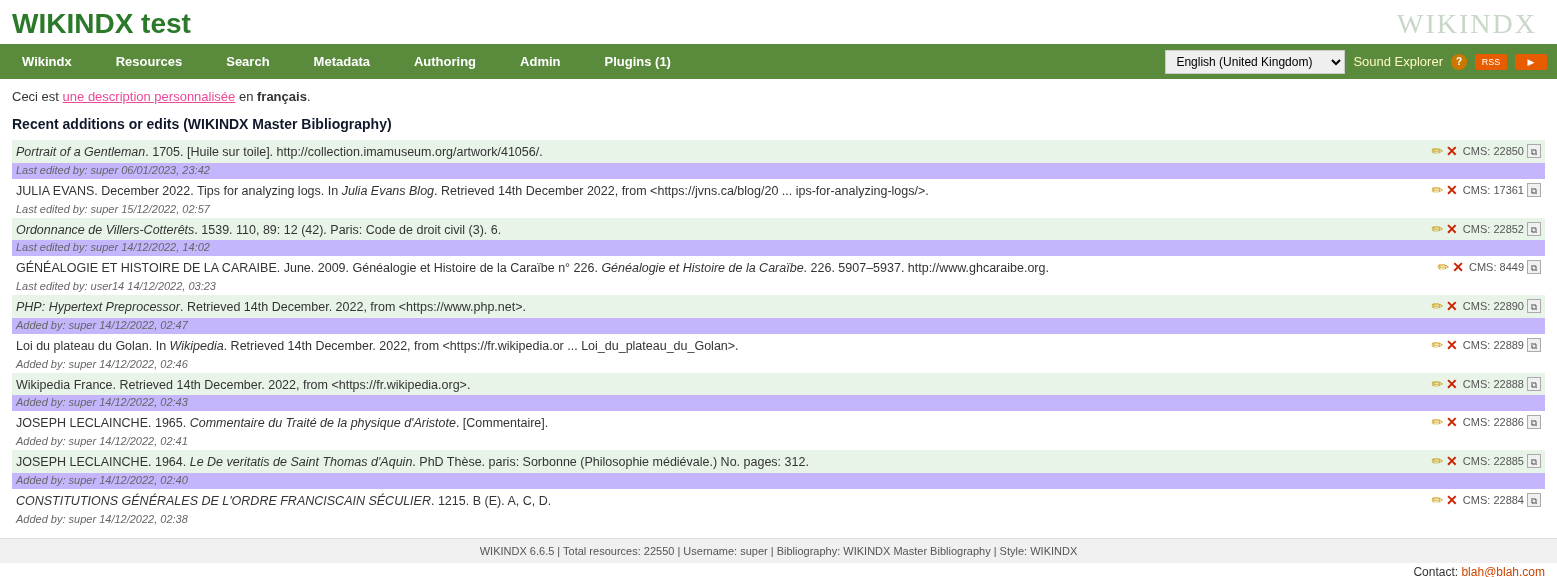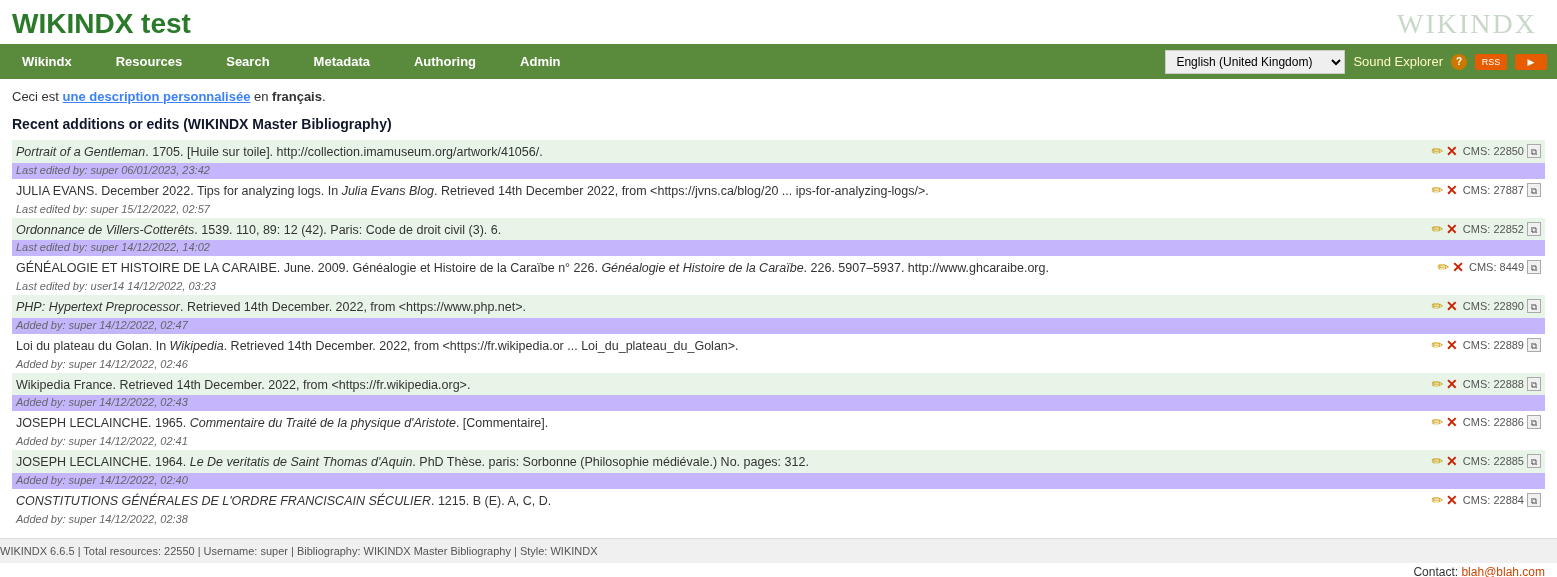--- a/index.html
+++ b/index.html
@@ -15,60 +15,61 @@
     .nav-item { color: #fff; padding: 10px 22px; font-size: 13px; font-weight: bold; cursor: pointer; text-decoration: none; display: block; }
     #nav-right { margin-left: auto; display: flex; align-items: center; padding-right: 10px; gap: 8px; }
     #lang-select { font-size: 12px; padding: 3px 6px; border: 1px solid #ccc; min-width: 180px; }
     #sound-explorer { color: #fef9c3; font-weight: normal; font-size: 13px; cursor: pointer; text-decoration: none; }
     .nav-icon { display: inline-block; width: 16px; height: 16px; border-radius: 50%; background: #cc7700; color: #fff; text-align: center; line-height: 16px; font-size: 10px; font-weight: bold; cursor: pointer; }
     .rss-icon { display: inline-block; width: 32px; height: 16px; background: #e85c00; color: #fff; text-align: center; line-height: 16px; font-size: 9px; border-radius: 2px; cursor: pointer; }
 
     
     #content { padding: 10px 12px; }
     #intro-text { font-size: 13px; margin-bottom: 12px; }
-    #intro-text a { color: #3b82f6; text-decoration: underline; font-weight: bold; }
+    #intro-text a { color: #ec4899; text-decoration: underline; }
     #intro-text strong { font-weight: bold; }
 
     #recent-header { color: #0f172a; font-size: 14px; font-weight: bold; margin-bottom: 8px; }
     .entry-row { display: flex; align-items: flex-start; justify-content: space-between; padding: 3px 4px 1px 4px; }
     .entry-row.alt { background: #e8f4e8; }
     .entry-row.white { background: #fff; gap: 8px; }
     .entry-text { flex: 1; font-size: 12.5px; line-height: 1.5; padding-right: 10px; }
     .entry-text em { font-style: italic; }
     .entry-actions { display: flex; align-items: center; gap: 3px; white-space: nowrap; font-size: 12px; color: #666; }
     .edit-icon { color: #cc9900; font-size: 14px; cursor: pointer; }
     .delete-icon { color: #cc2200; font-size: 14px; cursor: pointer; font-weight: bold; }
     .cms-label { font-size: 11px; color: #555; margin-left: 2px; }
     .copy-icon { display: inline-block; width: 14px; height: 14px; border: 1px solid #aaa; background: #f0f0f0; font-size: 9px; line-height: 14px; text-align: center; cursor: pointer; color: #555; }
 
     .meta-row { display: flex; justify-content: space-between; padding: 1px 4px 3px 4px; }
     .meta-row.alt { background: #c4b5fd; }
     .meta-row.white { background: #fff; }
     .meta-text { font-size: 11px; color: #666; font-style: italic; }
 
     
-    #footer { background: #f0f0f0; border-top: 1px solid #ddd; padding: 6px 0; text-align: left; font-size: 11px; color: #555; }
+    #footer { background: #f0f0f0; border-top: 1px solid #ddd; padding: 6px 0; text-align: center; font-size: 11px; color: #555; }
     #footer-contact { text-align: right; font-size: 12px; padding: 2px 12px; }
     #footer-contact a { color: #cc4400; text-decoration: underline; }
   </style>
 </head>
 <body>
 
 <div id="header">
   <div id="app-title">WIKINDX test</div>
   <div id="wikindx-logo">WIKINDX</div>
 </div>
 
 <nav id="navbar">
   <a class="nav-item">Wikindx</a>
   <a class="nav-item">Resources</a>
   <a class="nav-item">Search</a>
   <a class="nav-item">Metadata</a>
   <a class="nav-item">Authoring</a>
   <a class="nav-item">Admin</a>
+  <a class="nav-item">Plugins (1)</a>
   <div id="nav-right">
     <select id="lang-select">
       <option>English (United Kingdom)</option>
     </select>
     <a id="sound-explorer">Sound Explorer</a>
     <span class="nav-icon">?</span>
     <span class="rss-icon">RSS</span>
     <span class="rss-icon" style="background:#e85c00;">▶</span>
   </div>
 </nav>
@@ -96,21 +97,21 @@
       <span class="meta-text">Last edited by: super 06/01/2023, 23:42</span>
     </div>
 
     <div class="entry-row white">
       <div class="entry-text">
         JULIA EVANS. December 2022. Tips for analyzing logs. In <em>Julia Evans Blog</em>. Retrieved 14th December 2022, from &lt;https://jvns.ca/blog/20 ... ips-for-analyzing-logs/&gt;.
       </div>
       <div class="entry-actions">
         <span class="edit-icon">✏</span>
         <span class="delete-icon">✕</span>
-        <span class="cms-label">CMS: 27887</span>
+        <span class="cms-label">CMS: 17361</span>
         <span class="copy-icon">⧉</span>
       </div>
     </div>
     <div class="meta-row white">
       <span class="meta-text">Last edited by: super 15/12/2022, 02:57</span>
     </div>
 
     <div class="entry-row alt">
       <div class="entry-text">
         <em>Ordonnance de Villers-Cotterêts</em>. 1539. 110, 89: 12 (42). Paris: Code de droit civil (3). 6.

